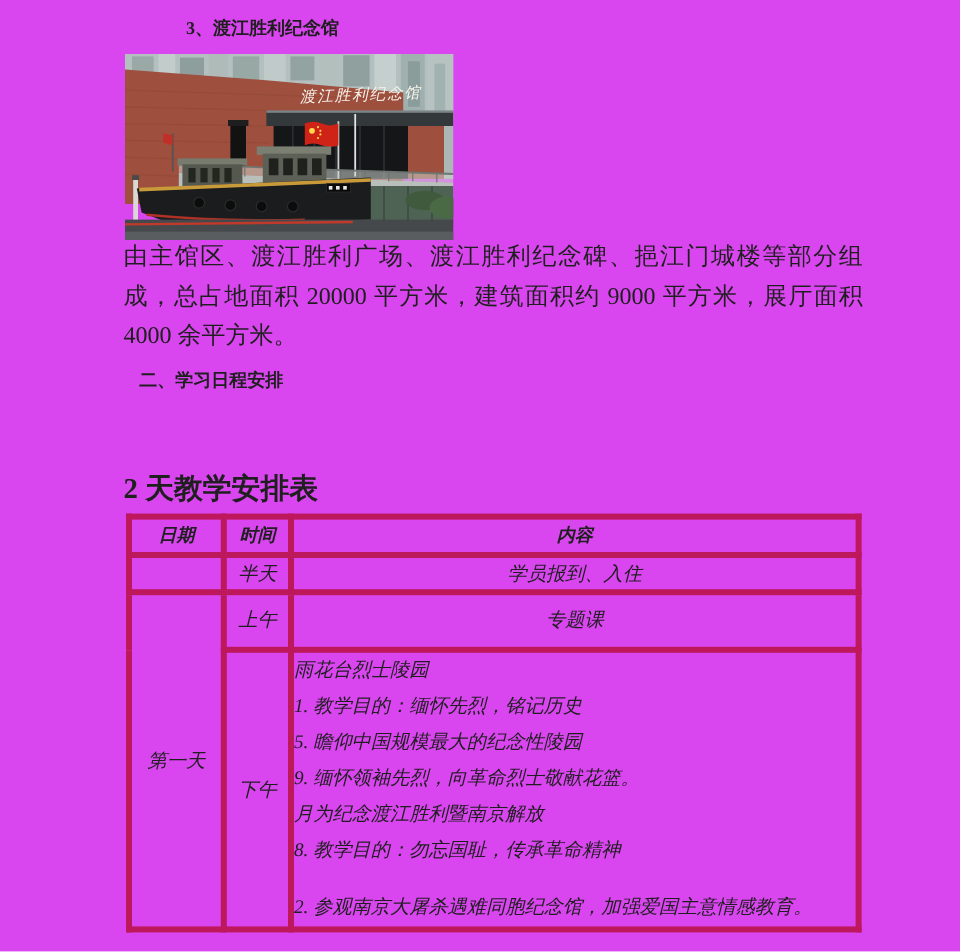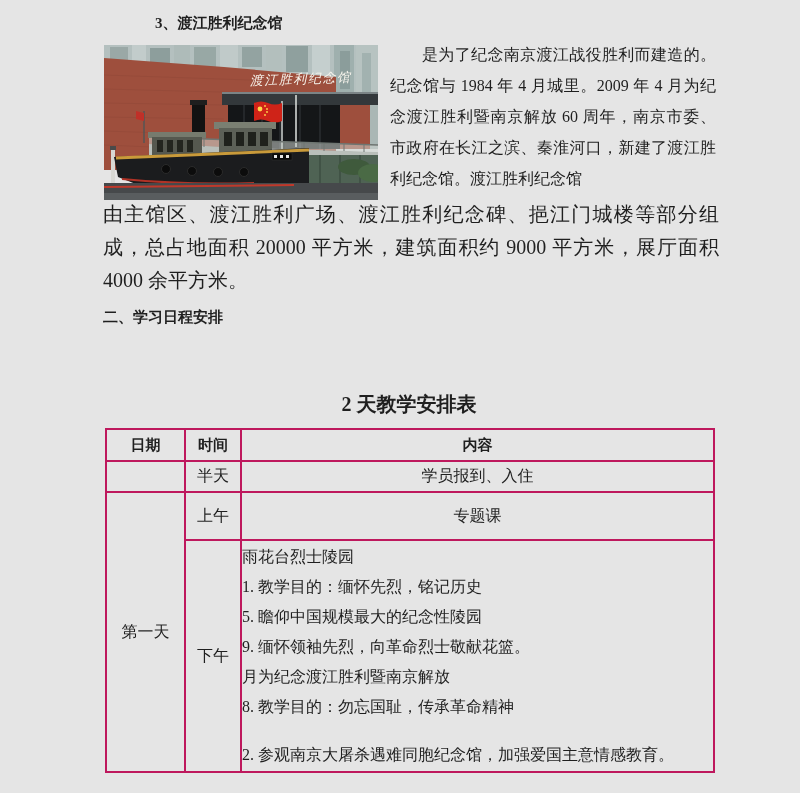--- a/index.html
+++ b/index.html
@@ -1,61 +1,62 @@
 <!DOCTYPE html>
 <html><head>
 <meta charset="utf-8">
 <style>
   html,body{margin:0;padding:0;background:#ffffff;}
   #page{
     position:relative;
     width:800px;height:793px;
-    background:#e5e5e5;
+    background:#d946ef;
     font-family:"Liberation Serif", serif;
     color:#1f1f1f;
     overflow:hidden;
   }
   .h-small{
     position:absolute;
     font-size:15px;font-weight:bold;
     white-space:nowrap;
   }
   #section1-heading{left:155px;top:14px;}
-  #section2-heading{left:103px;top:308px;}
+  #section2-heading{left:116px;top:308px;}
   #photo-frame{
     position:absolute;left:104px;top:45px;width:274px;height:155px;
     overflow:hidden;
   }
   #para-side{
     position:absolute;left:390px;top:39px;width:326px;
     font-size:16px;line-height:31px;
     text-align:justify;text-indent:2em;
     margin:0;
   }
   #para-below{
     position:absolute;left:103px;top:198px;width:616px;
     font-size:20px;line-height:33px;
     text-align:justify;
     margin:0;
   }
   #table-title{
     position:absolute;left:103px;top:391px;width:612px;
-    text-align:center;font-size:20px;font-weight:bold;
+    font-size:24px;font-weight:bold;
     margin:0;
   }
   #schedule-table{
     position:absolute;left:105px;top:428px;
     border-collapse:collapse;table-layout:fixed;
     width:608px;
     font-size:16px;
   }
   #schedule-table th,#schedule-table td{
-    border:2px solid #be185d;
+    border:5px solid #be185d;
     padding:0;
     vertical-align:middle;
+    font-style:italic;
   }
   #schedule-table th{
     font-size:15px;font-weight:bold;text-align:center;
   }
   tr.row-header{height:32px;}
   tr.row-checkin{height:31px;margin-top:41px;}
   tr.row-morning{height:48px;}
   tr.row-afternoon{height:232px;}
   td.c-center{text-align:center;}
   td.c-content{text-align:center;padding-left:13px;padding-right:10px;}
@@ -193,21 +194,20 @@
         <rect x="176" y="110" width="3" height="3" fill="#e8e8e8"></rect>
         <rect x="182" y="110" width="3" height="3" fill="#e8e8e8"></rect>
       </g>
 
       <rect x="0" y="138" width="274" height="17" fill="#46494b"></rect>
       <rect x="0" y="148" width="274" height="7" fill="#595d5f"></rect>
       <line x1="0" y1="142" x2="190" y2="140" stroke="#c0392b" stroke-width="2"></line>
     </svg>
   </div>
 
-  <p id="para-side">是为了纪念南京渡江战役胜利而建造的。纪念馆与 1984 年 4 月城里。2009 年 4 月为纪念渡江胜利暨南京解放 60 周年，南京市委、市政府在长江之滨、秦淮河口，新建了渡江胜利纪念馆。渡江胜利纪念馆</p>
 
   <p id="para-below">由主馆区、渡江胜利广场、渡江胜利纪念碑、挹江门城楼等部分组成，总占地面积 20000 平方米，建筑面积约 9000 平方米，展厅面积 4000 余平方米。</p>
 
   <div id="section2-heading" class="h-small">二、学习日程安排</div>
 
   <p id="table-title">2 天教学安排表</p>
 
   <table id="schedule-table">
     <colgroup>
       <col style="width:79px">

